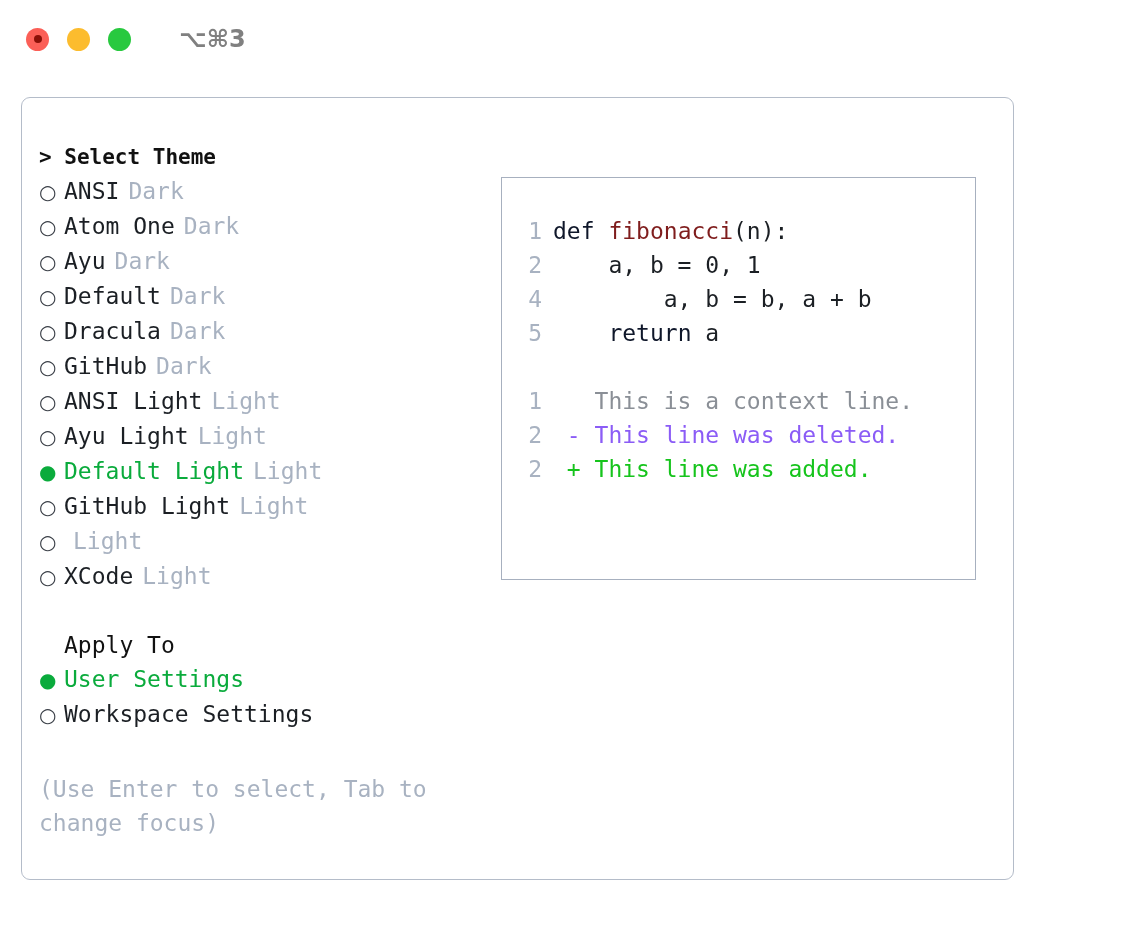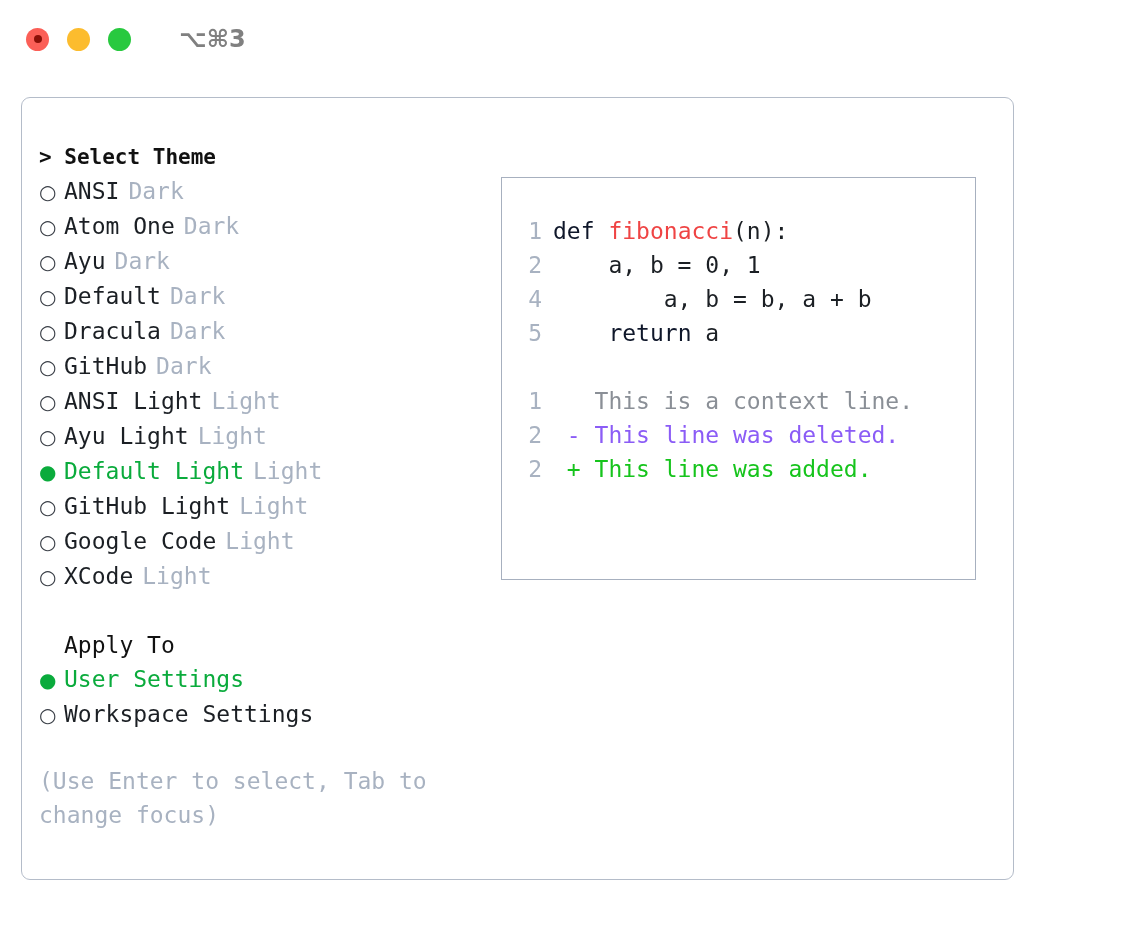--- a/index.html
+++ b/index.html
@@ -117,21 +117,21 @@
 
   .apply-header {
     font-size: 23px;
     color: #111111;
     line-height: 34px;
     padding-left: 25px;
     white-space: pre;
   }
 
   #hint {
-    margin-top: 32px;
+    margin-top: 40px;
     font-size: 23px;
     line-height: 34px;
     color: #a8b2c1;
     width: 400px;
     white-space: pre-wrap;
   }
 
   
   #preview-title {
     font-size: 23px;
@@ -154,21 +154,21 @@
     white-space: pre;
   }
   .ln {
     color: #a8b2c1;
     display: inline-block;
     width: 22px;
     text-align: right;
     margin-right: 11px;
   }
   .kw   { color: #0f172a; }
-  .fn   { color: #ef4444; }
+  .fn   { color: #7f1d1d; }
   .plain{ color: #1b1f24; }
   .ctx  { color: #8a8f96; }
   .del  { color: #8b5cf6; }
   .add  { color: #16c41c; }
   .gap  { height: 34px; }
 </style>
 </head>
 <body>
 
 <div id="window">
@@ -193,21 +193,21 @@
             <div class="opt-row"><span class="marker">○</span><span class="opt-label">ANSI</span><span class="opt-tag">Dark</span></div>
             <div class="opt-row"><span class="marker">○</span><span class="opt-label">Atom One</span><span class="opt-tag">Dark</span></div>
             <div class="opt-row"><span class="marker">○</span><span class="opt-label">Ayu</span><span class="opt-tag">Dark</span></div>
             <div class="opt-row"><span class="marker">○</span><span class="opt-label">Default</span><span class="opt-tag">Dark</span></div>
             <div class="opt-row"><span class="marker">○</span><span class="opt-label">Dracula</span><span class="opt-tag">Dark</span></div>
             <div class="opt-row"><span class="marker">○</span><span class="opt-label">GitHub</span><span class="opt-tag">Dark</span></div>
             <div class="opt-row"><span class="marker">○</span><span class="opt-label">ANSI Light</span><span class="opt-tag">Light</span></div>
             <div class="opt-row"><span class="marker">○</span><span class="opt-label">Ayu Light</span><span class="opt-tag">Light</span></div>
             <div class="opt-row selected"><span class="marker">●</span><span class="opt-label">Default Light</span><span class="opt-tag">Light</span></div>
             <div class="opt-row"><span class="marker">○</span><span class="opt-label">GitHub Light</span><span class="opt-tag">Light</span></div>
-            <div class="opt-row"><span class="marker">○</span><span class="opt-label">Google Code</span><span class="opt-tag">Light</span></div>
+            <div class="opt-row"><span class="marker">○</span><span class="opt-tag">Light</span></div>
             <div class="opt-row"><span class="marker">○</span><span class="opt-label">XCode</span><span class="opt-tag">Light</span></div>
           </div>
 
         <div class="spacer-line"></div>
 
         <div class="apply-header">Apply To</div>
         <div id="apply-list">
             <div class="opt-row selected"><span class="marker">●</span><span class="opt-label">User Settings</span></div>
             <div class="opt-row"><span class="marker">○</span><span class="opt-label">Workspace Settings</span></div>
           </div>

